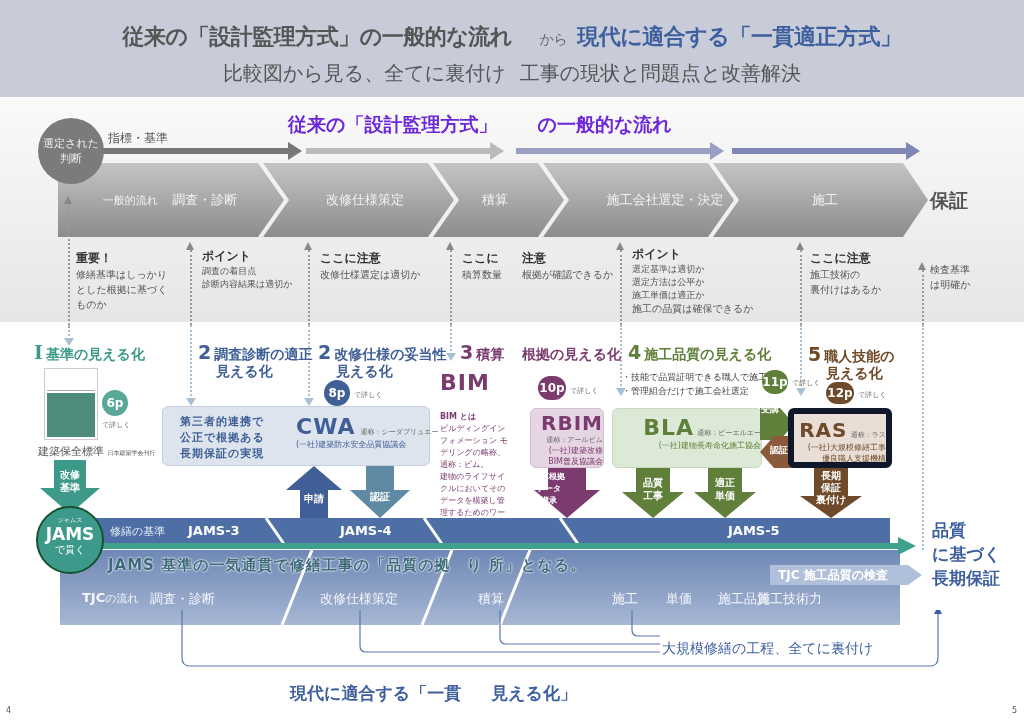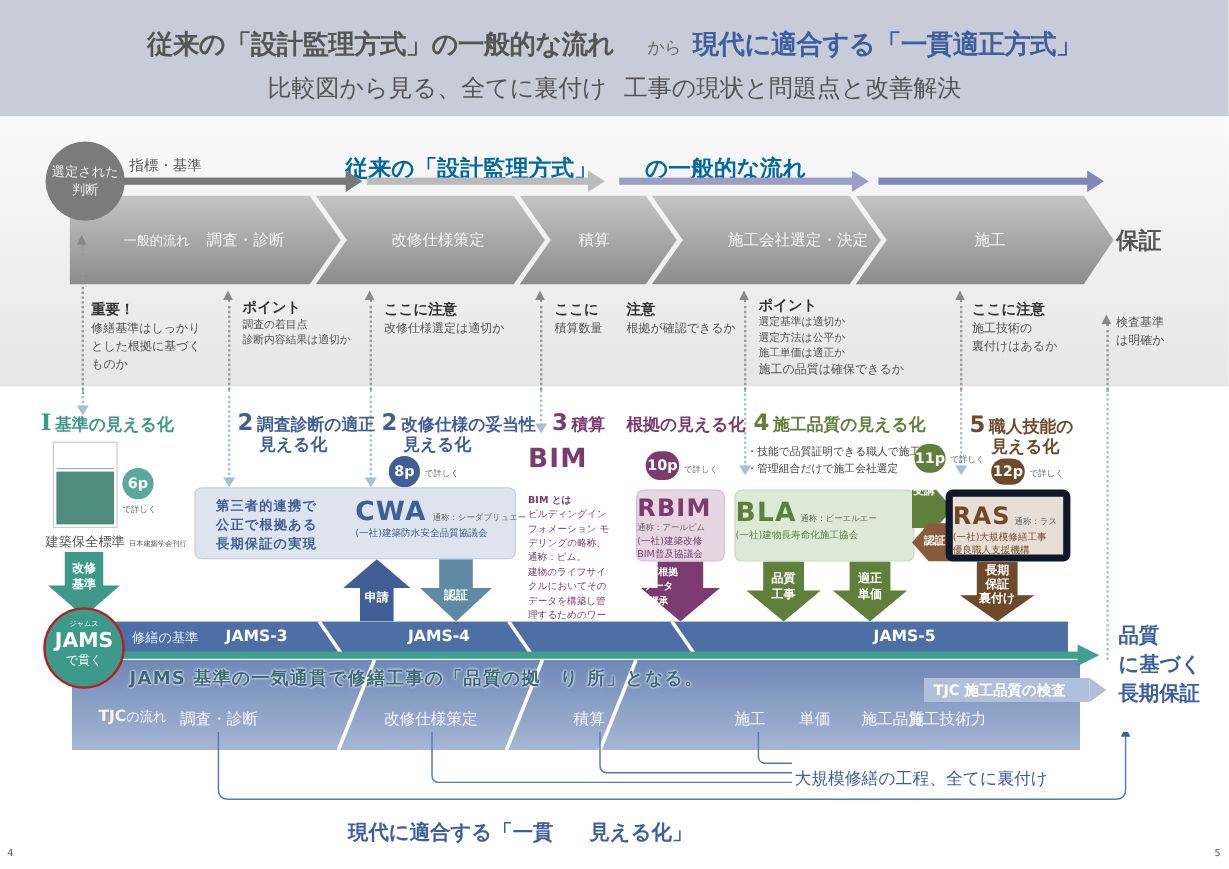--- a/index.html
+++ b/index.html
@@ -5,46 +5,46 @@
   *{box-sizing:border-box;margin:0;padding:0}
   body{width:1024px;height:724px;position:relative;overflow:hidden;background:#fff;font-family:"DejaVu Sans",sans-serif;color:#555}
   .abs{position:absolute}
   #header{left:0;top:0;width:1024px;height:97px;background:#c8ccd9}
   #h1{left:0;top:22px;width:1024px;text-align:center;font-size:22px;font-weight:bold;color:#555;letter-spacing:-0.5px}
   #h1 .small{font-size:14px;font-weight:normal;margin:0 10px 0 28px;color:#666}
   #h1 .blue{color:#3d5f9e}
   #h2{left:0;top:60px;width:1024px;text-align:center;font-size:20px;color:#555}
   #h2 .gap{display:inline-block;width:14px}
   #upper{left:0;top:97px;width:1024px;height:225px;background:linear-gradient(#fafafa,#e6e6e6)}
-  #upper-title{left:288px;top:128px;font-size:19px;color:#0369a1;font-weight:bold}
+  #upper-title{left:288px;top:112px;font-size:19px;color:#6d28d9;font-weight:bold}
   #upper-title .gap{display:inline-block;width:40px}
   .bar{height:6px;top:148px}
   .arrowhead{width:0;height:0;border-top:9px solid transparent;border-bottom:9px solid transparent}
   #circle{left:38px;top:118px;width:66px;height:66px;border-radius:50%;background:#7b7b7b;color:#eee;font-size:11px;text-align:center;padding-top:18px;line-height:15px}
   #ind-label{left:108px;top:130px;font-size:12px;color:#555}
   .chev{top:163px;height:74px;color:#f2f2f2;font-size:13px;display:flex;align-items:center;justify-content:center}
   #hosho{left:930px;top:188px;font-size:19px;font-weight:bold;color:#555}
   .note{font-size:10px;color:#555;line-height:15px}
   .note b{font-size:12px;color:#333;display:block;line-height:17px}
   .dash{border-left:2px dotted #999;width:0}
   .dashblue{border-left:2px dotted #a8c0d4;width:0}
   .upa{width:0;height:0;border-left:4px solid transparent;border-right:4px solid transparent;border-bottom:8px solid #888}
   .dna{width:0;height:0;border-left:5px solid transparent;border-right:5px solid transparent;border-top:8px solid #a8c0d4}
   .sec{font-size:14px;font-weight:bold;line-height:17px}
   .sec .n{font-size:19px;margin-right:3px}
   .pill{border-radius:50%;color:#fff;font-weight:bold;font-size:12px;text-align:center}
   .detail{font-size:7px;color:#666}
-  .org{border-radius:6px;font-size:10px;text-align:left}
+  .org{border-radius:6px;font-size:10px;text-align:right}
   .logo{font-weight:900;font-family:"DejaVu Sans",sans-serif;letter-spacing:1px}
   .alias{font-size:7px;color:#666}
   .dnarrow{color:#fff;font-size:10px;font-weight:bold;text-align:center;line-height:13px}
   #jamsbar{left:60px;top:518px;width:830px;height:26px;background:#4d6fa5}
   #jamsline{left:100px;top:543px;width:800px;height:6px;background:#3fa08e}
   #lowerband{left:60px;top:550px;width:840px;height:75px;background:linear-gradient(#6f88b6,#a7b7d4)}
-  #jamscircle{left:36px;top:506px;width:68px;height:68px;border-radius:50%;background:#3d9a8b;color:#fff;text-align:center;border:2px solid #b91c1c}
+  #jamscircle{left:36px;top:506px;width:68px;height:68px;border-radius:50%;background:#3d9a8b;color:#fff;text-align:center;border:2px solid #14532d}
   .jamslbl{color:#fff;font-weight:bold;font-size:13px}
   #slogan{left:108px;top:556px;font-size:15px;font-weight:bold;color:#3d6a7a;text-shadow:0 0 2px #fff,0 0 2px #fff;letter-spacing:1px}
   #tjcrow{top:590px;font-size:13px;color:#f4f6fb}
   #tjccheck{left:770px;top:565px;width:138px;height:20px;background:#b0c0da;color:#fff;font-size:12px;font-weight:bold;padding-left:8px;line-height:20px}
   #quality{left:932px;top:518px;font-size:17px;font-weight:bold;color:#3d5f9e;line-height:24px}
   #backing{left:662px;top:640px;font-size:14px;color:#3d5f9e}
   #bottom-title{left:290px;top:682px;font-size:17px;font-weight:bold;color:#3d5f9e}
   #bottom-title .gap{display:inline-block;width:30px}
   .pgnum{top:706px;font-size:8px;color:#555}
 </style>

